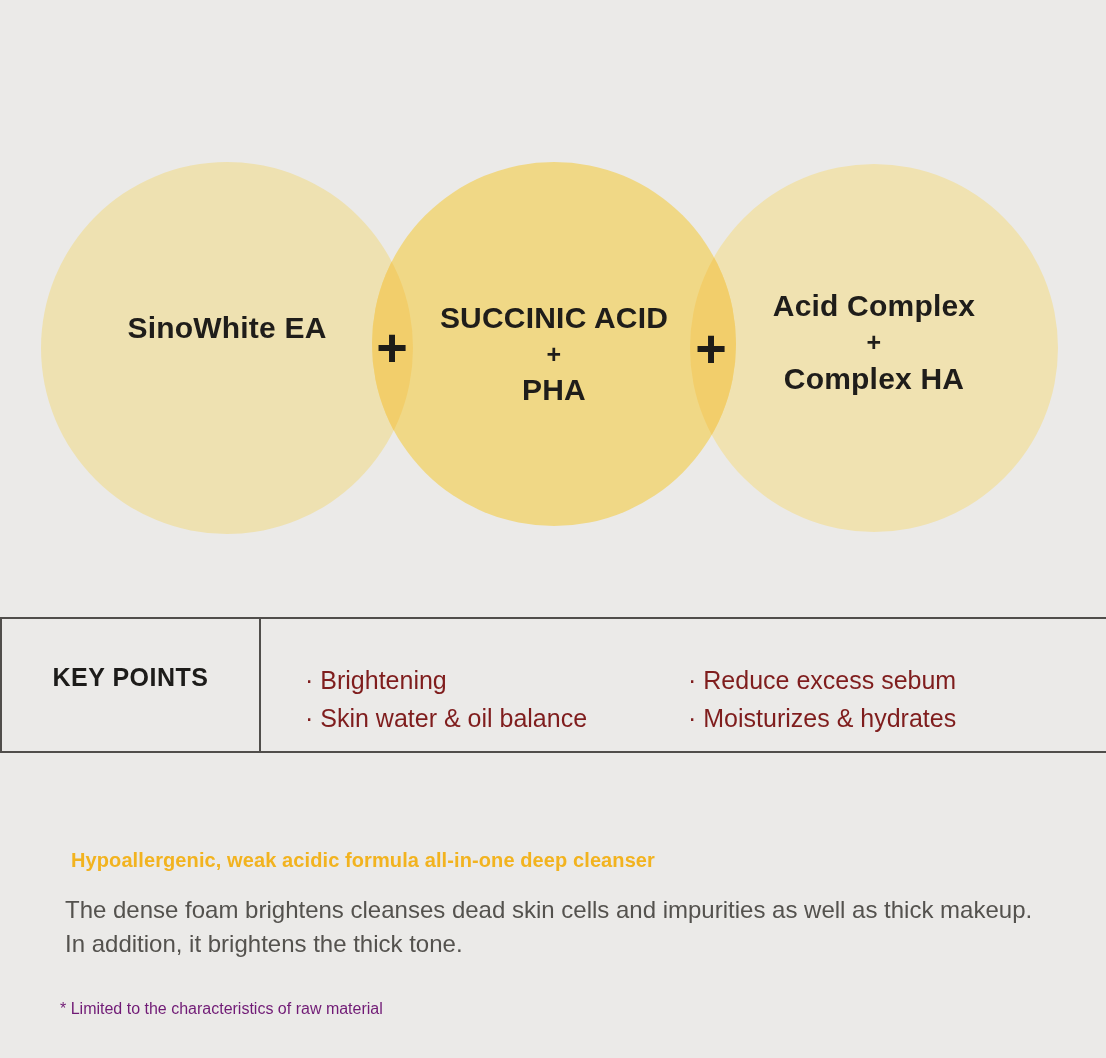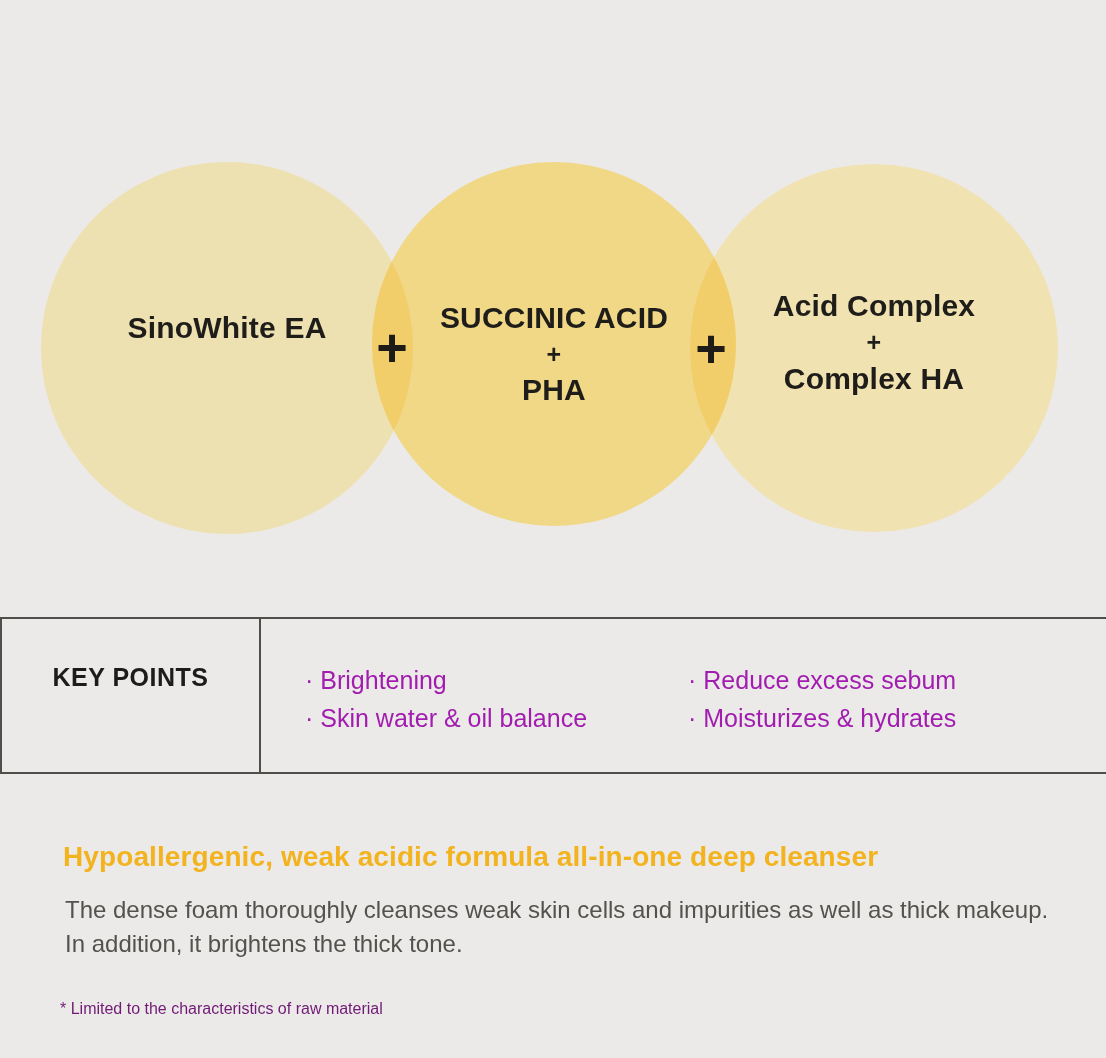--- a/index.html
+++ b/index.html
@@ -34,21 +34,21 @@
     font-size: 54px;
     font-weight: 800;
     line-height: 1;
   }
 
   .keypoints {
     position: absolute;
     left: 0;
     top: 617px;
     width: 1106px;
-    height: 157px;
+    height: 136px;
     box-sizing: border-box;
     border-top: 2px solid #504E4B;
     border-bottom: 2px solid #504E4B;
     border-left: 2px solid #504E4B;
   }
   .kp-label-cell {
     position: absolute;
     left: 0; top: 0;
     width: 259px; height: 100%;
     box-sizing: border-box;
@@ -63,35 +63,35 @@
     font-weight: 700;
     letter-spacing: 0.5px;
     white-space: nowrap;
   }
   .kp-col {
     position: absolute;
     top: 42px;
     margin: 0;
     padding: 0;
     list-style: none;
-    color: #a21caf;
+    color: #7f1d1d;
     font-size: 25px;
     line-height: 38px;
     white-space: nowrap;
   }
   .kp-col-1 { left: 303px; }
   .kp-col-2 { left: 686px; }
 
   .headline {
     position: absolute;
     left: 63px;
     top: 841px;
-    margin: 0;
+    margin: 8px;
     color: #F2B31F;
-    font-size: 28px;
+    font-size: 20px;
     font-weight: 700;
     letter-spacing: 0.1px;
     white-space: nowrap;
   }
   .body-text {
     position: absolute;
     left: 65px;
     top: 893px;
     margin: 0;
     color: #54524E;
@@ -160,19 +160,19 @@
     </ul>
     <ul class="kp-col kp-col-2">
       <li>· Reduce excess sebum</li>
       <li>· Moisturizes &amp; hydrates</li>
     </ul>
   </section>
 
   <h2 class="headline">Hypoallergenic, weak acidic formula all-in-one deep cleanser</h2>
 
   <p class="body-text">
-    <span class="line">The dense foam thoroughly cleanses weak skin cells and impurities as well as thick makeup.</span>
+    <span class="line">The dense foam brightens cleanses dead skin cells and impurities as well as thick makeup.</span>
     <span class="line">In addition, it brightens the thick tone.</span>
   </p>
 
   <p class="footnote">* Limited to the characteristics of raw material</p>
 
 </div>
 
 </body></html>

